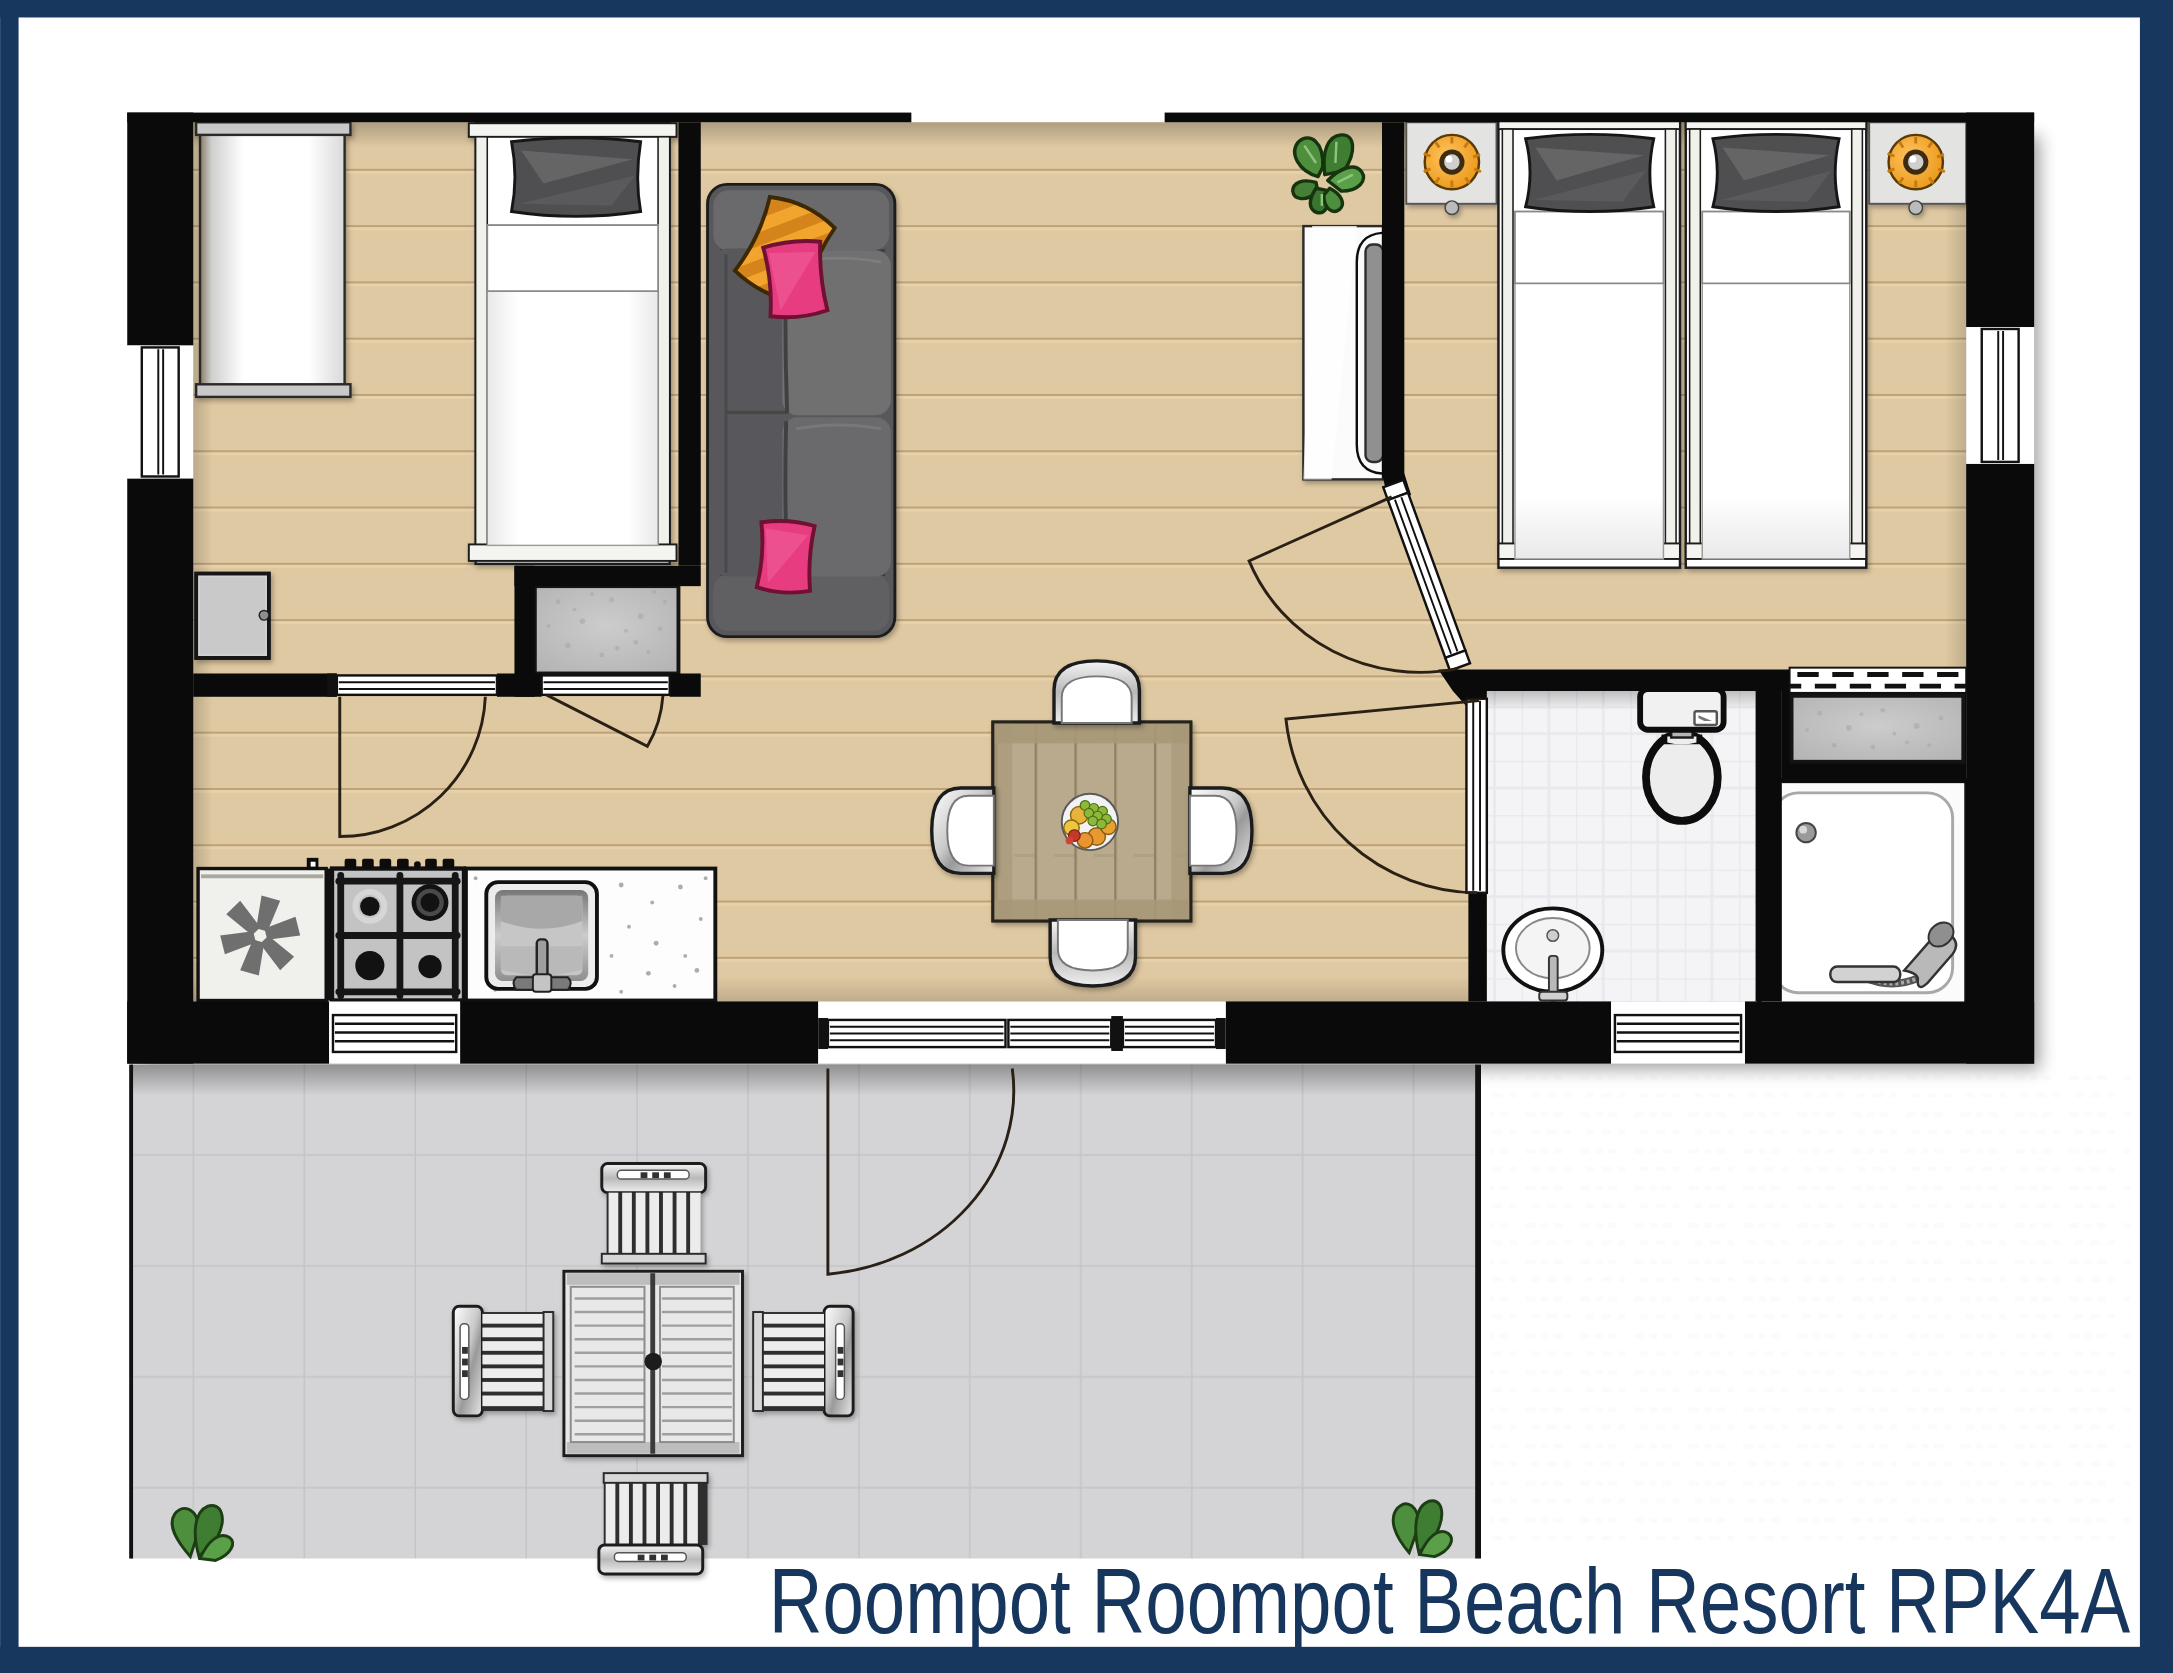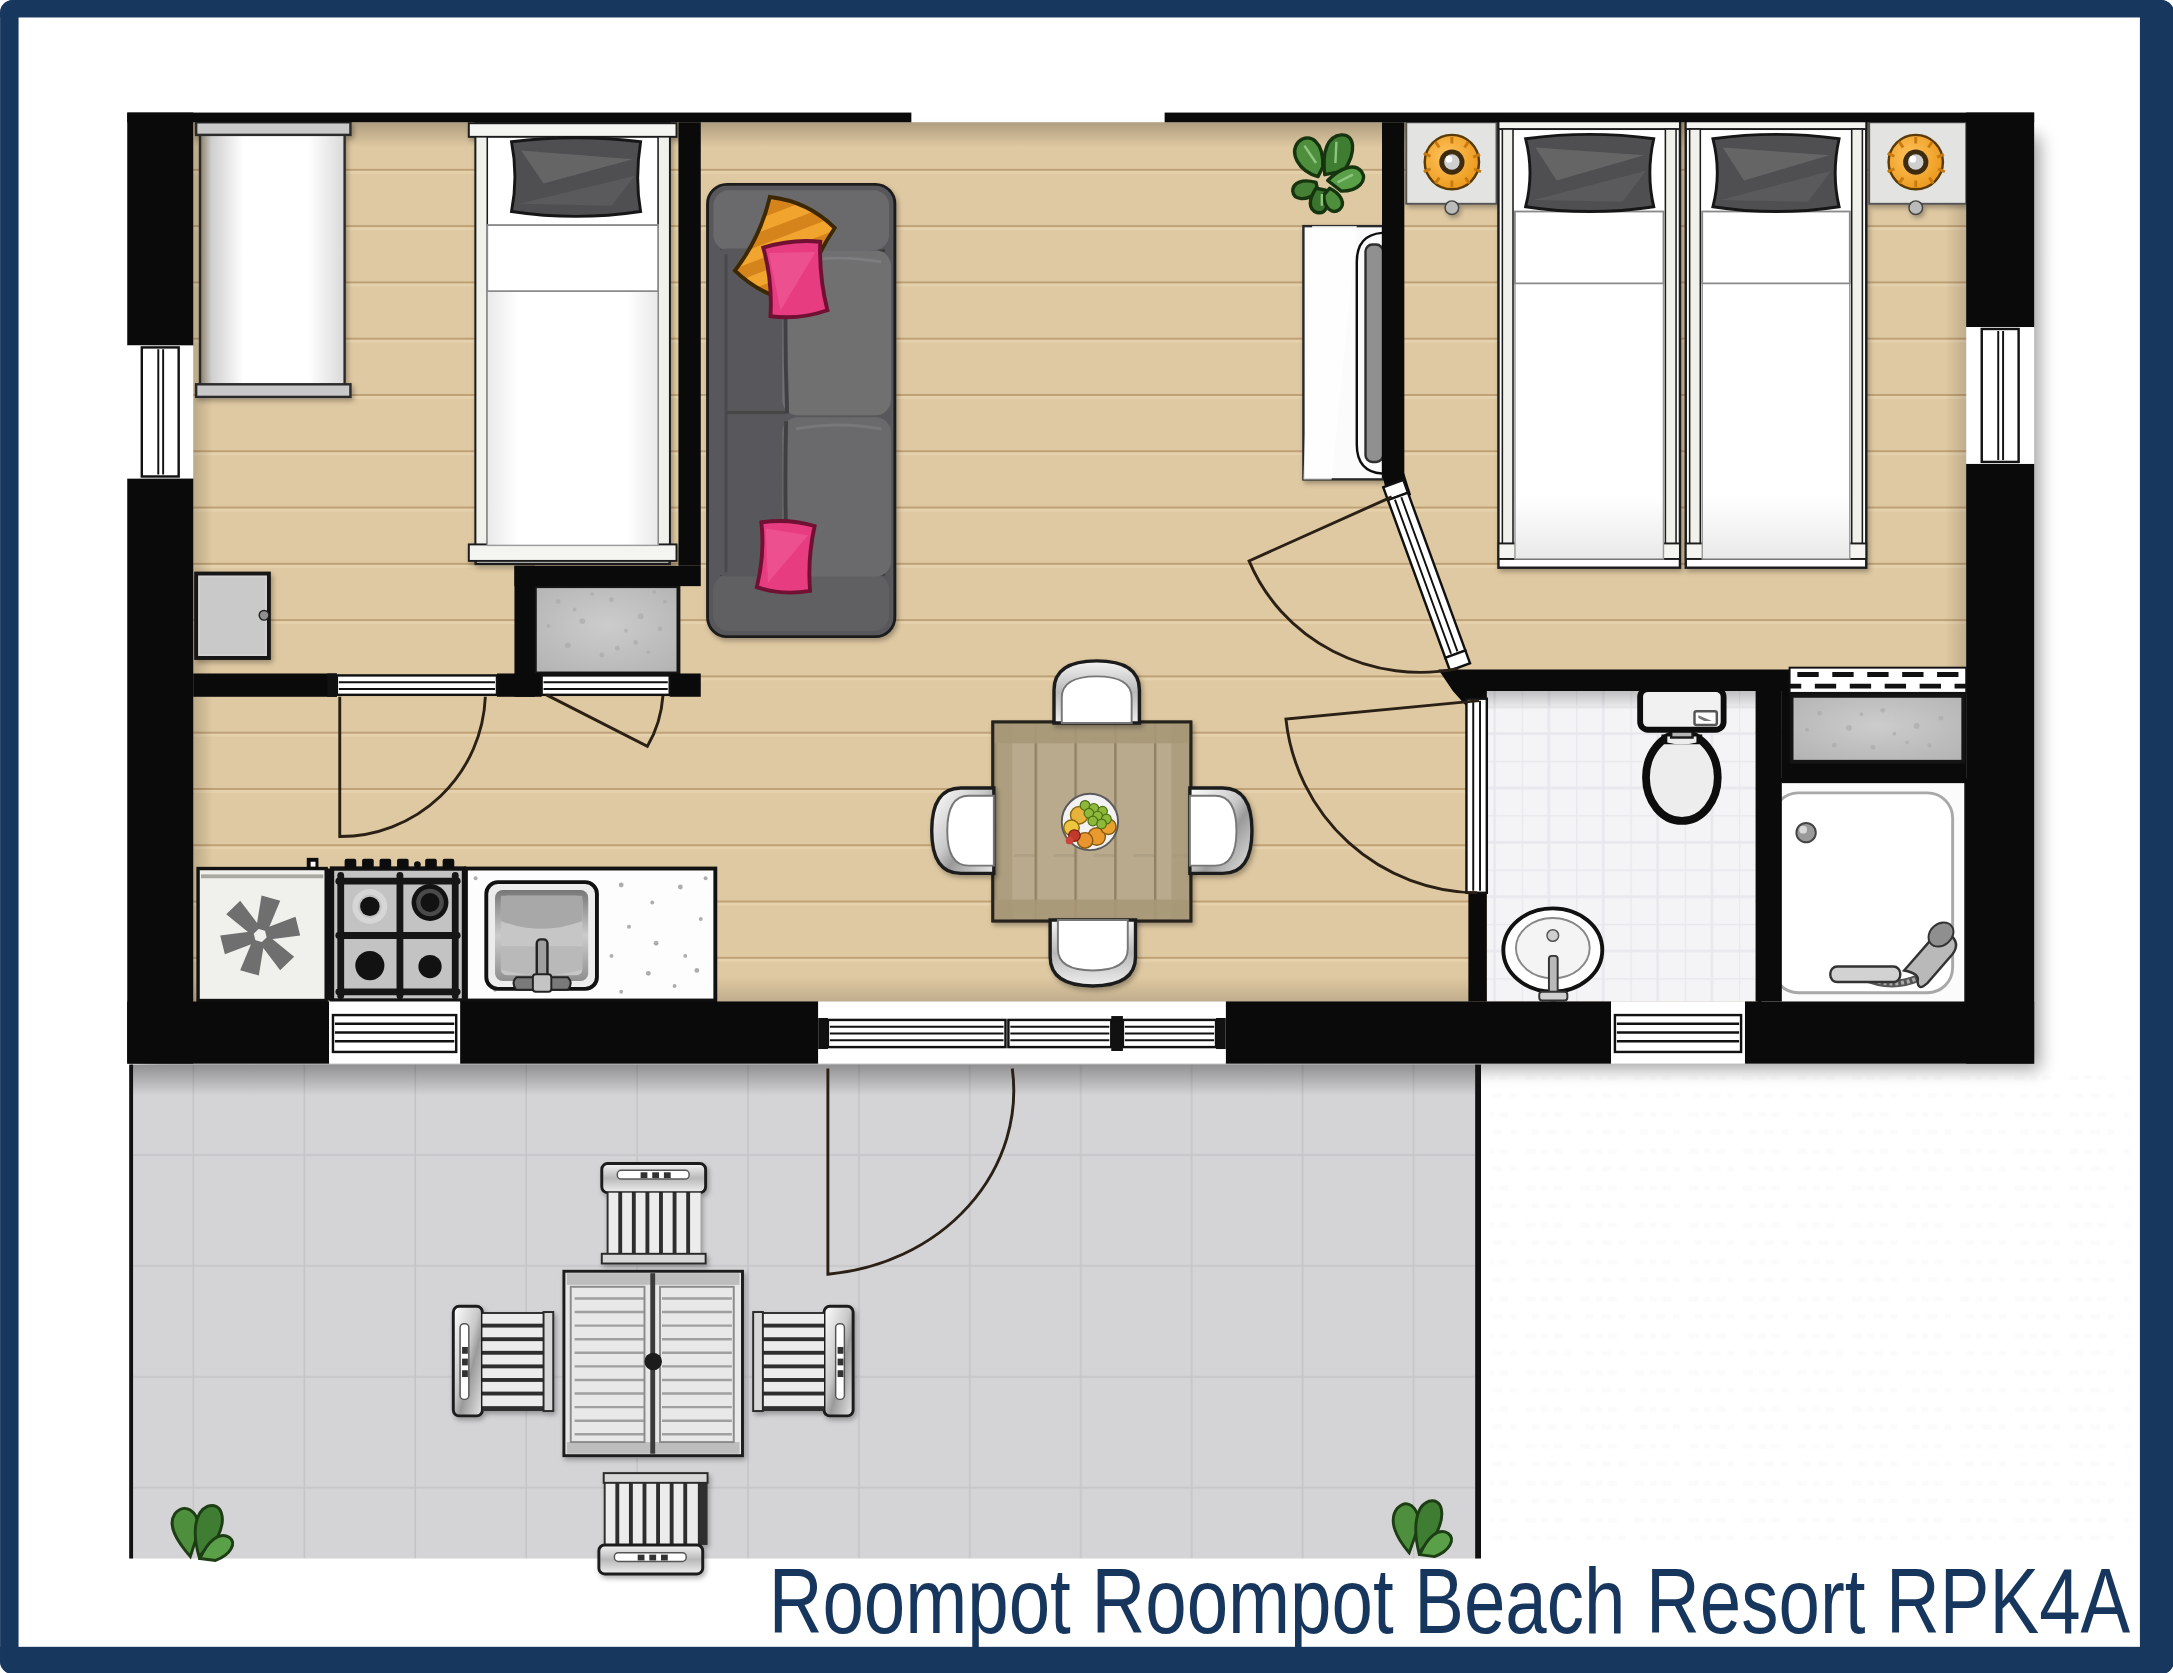--- a/index.html
+++ b/index.html
@@ -1,16 +1,16 @@
 <!DOCTYPE html>
 <html><head>
 <meta charset="utf-8">
 <style>
   html,body{margin:0;padding:0;background:#fff;}
-  #page{position:relative;width:2174px;height:1674px;overflow:hidden;font-family:"Liberation Sans",sans-serif;border-radius:13px;}
+  #page{position:relative;width:2174px;height:1674px;overflow:hidden;font-family:"Liberation Sans",sans-serif;}
   svg{display:block;}
 </style>
 </head>
 <body>
 <div id="page">
 <svg width="2174" height="1674" viewBox="0 0 2240 1725">
 <defs>
 
   <pattern id="wood" width="120" height="58" patternUnits="userSpaceOnUse">
     <rect width="120" height="58" fill="#dfc9a2"></rect>

